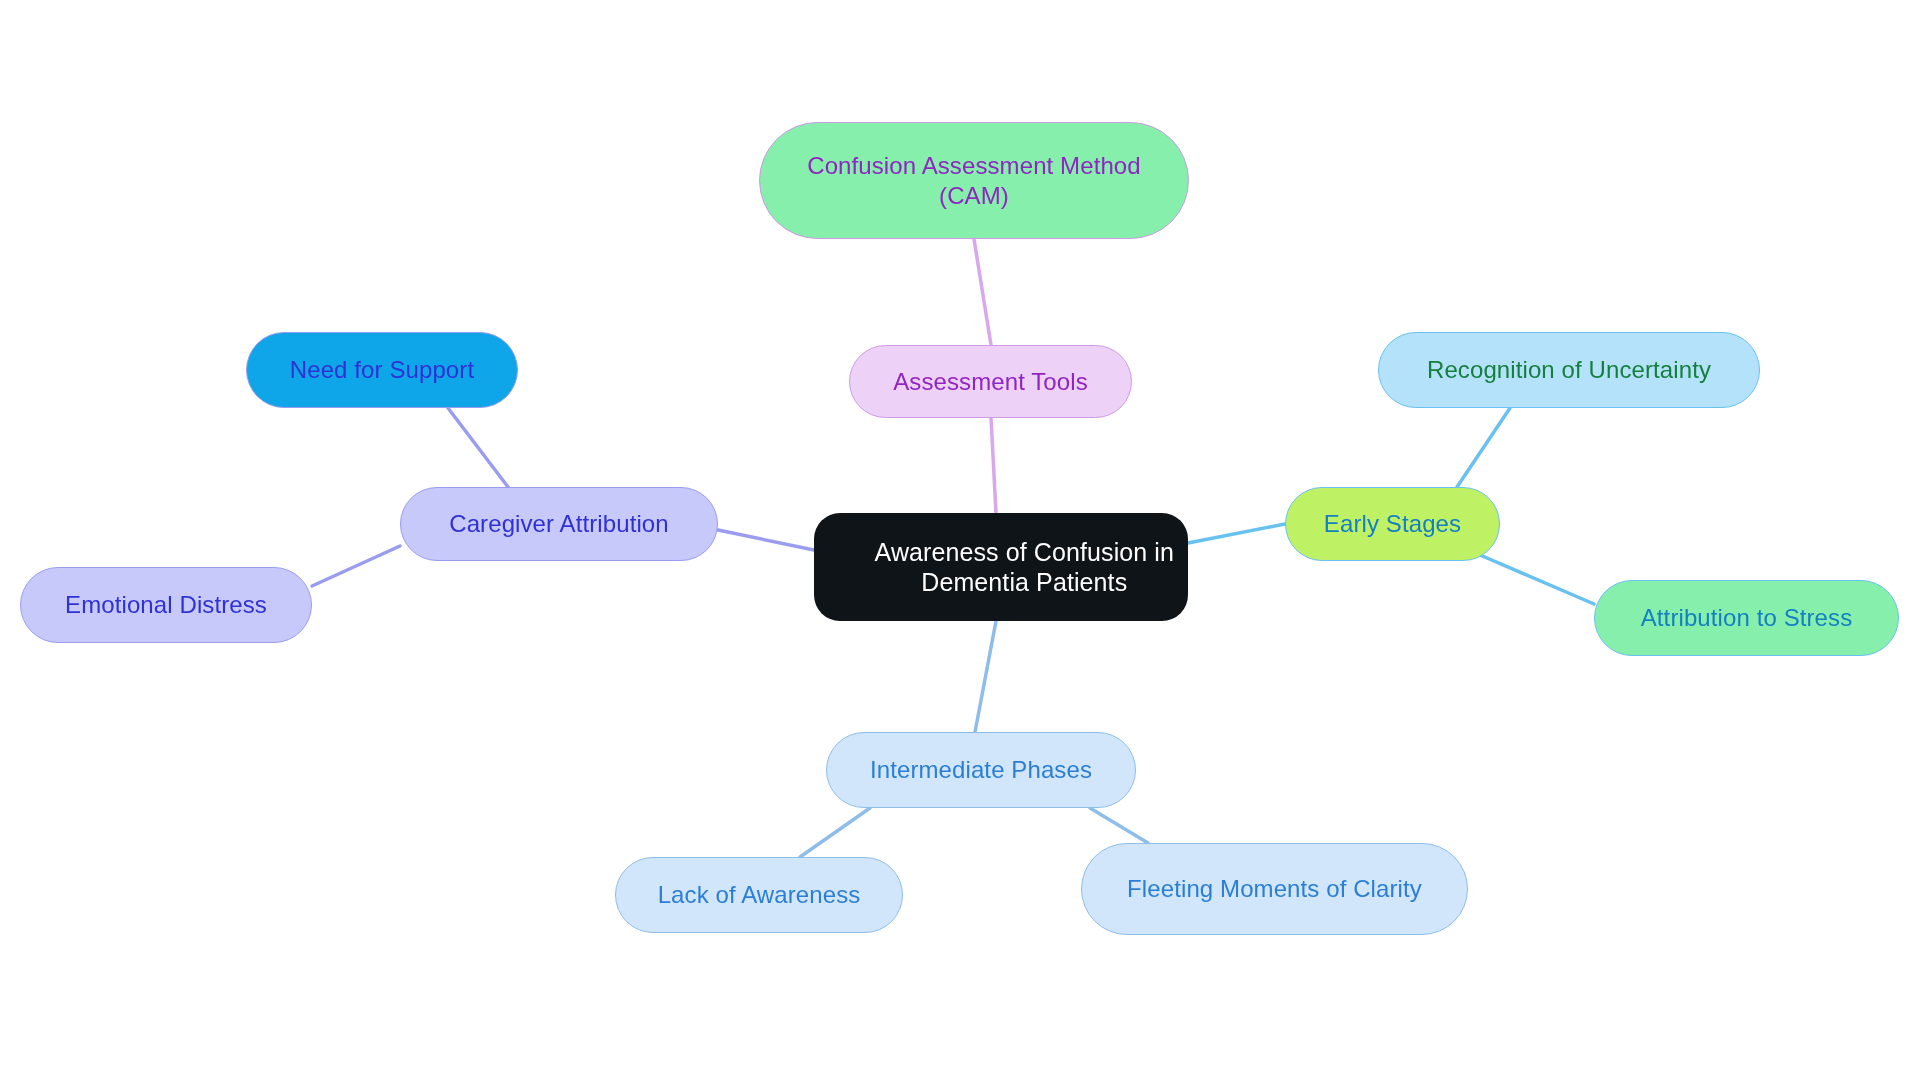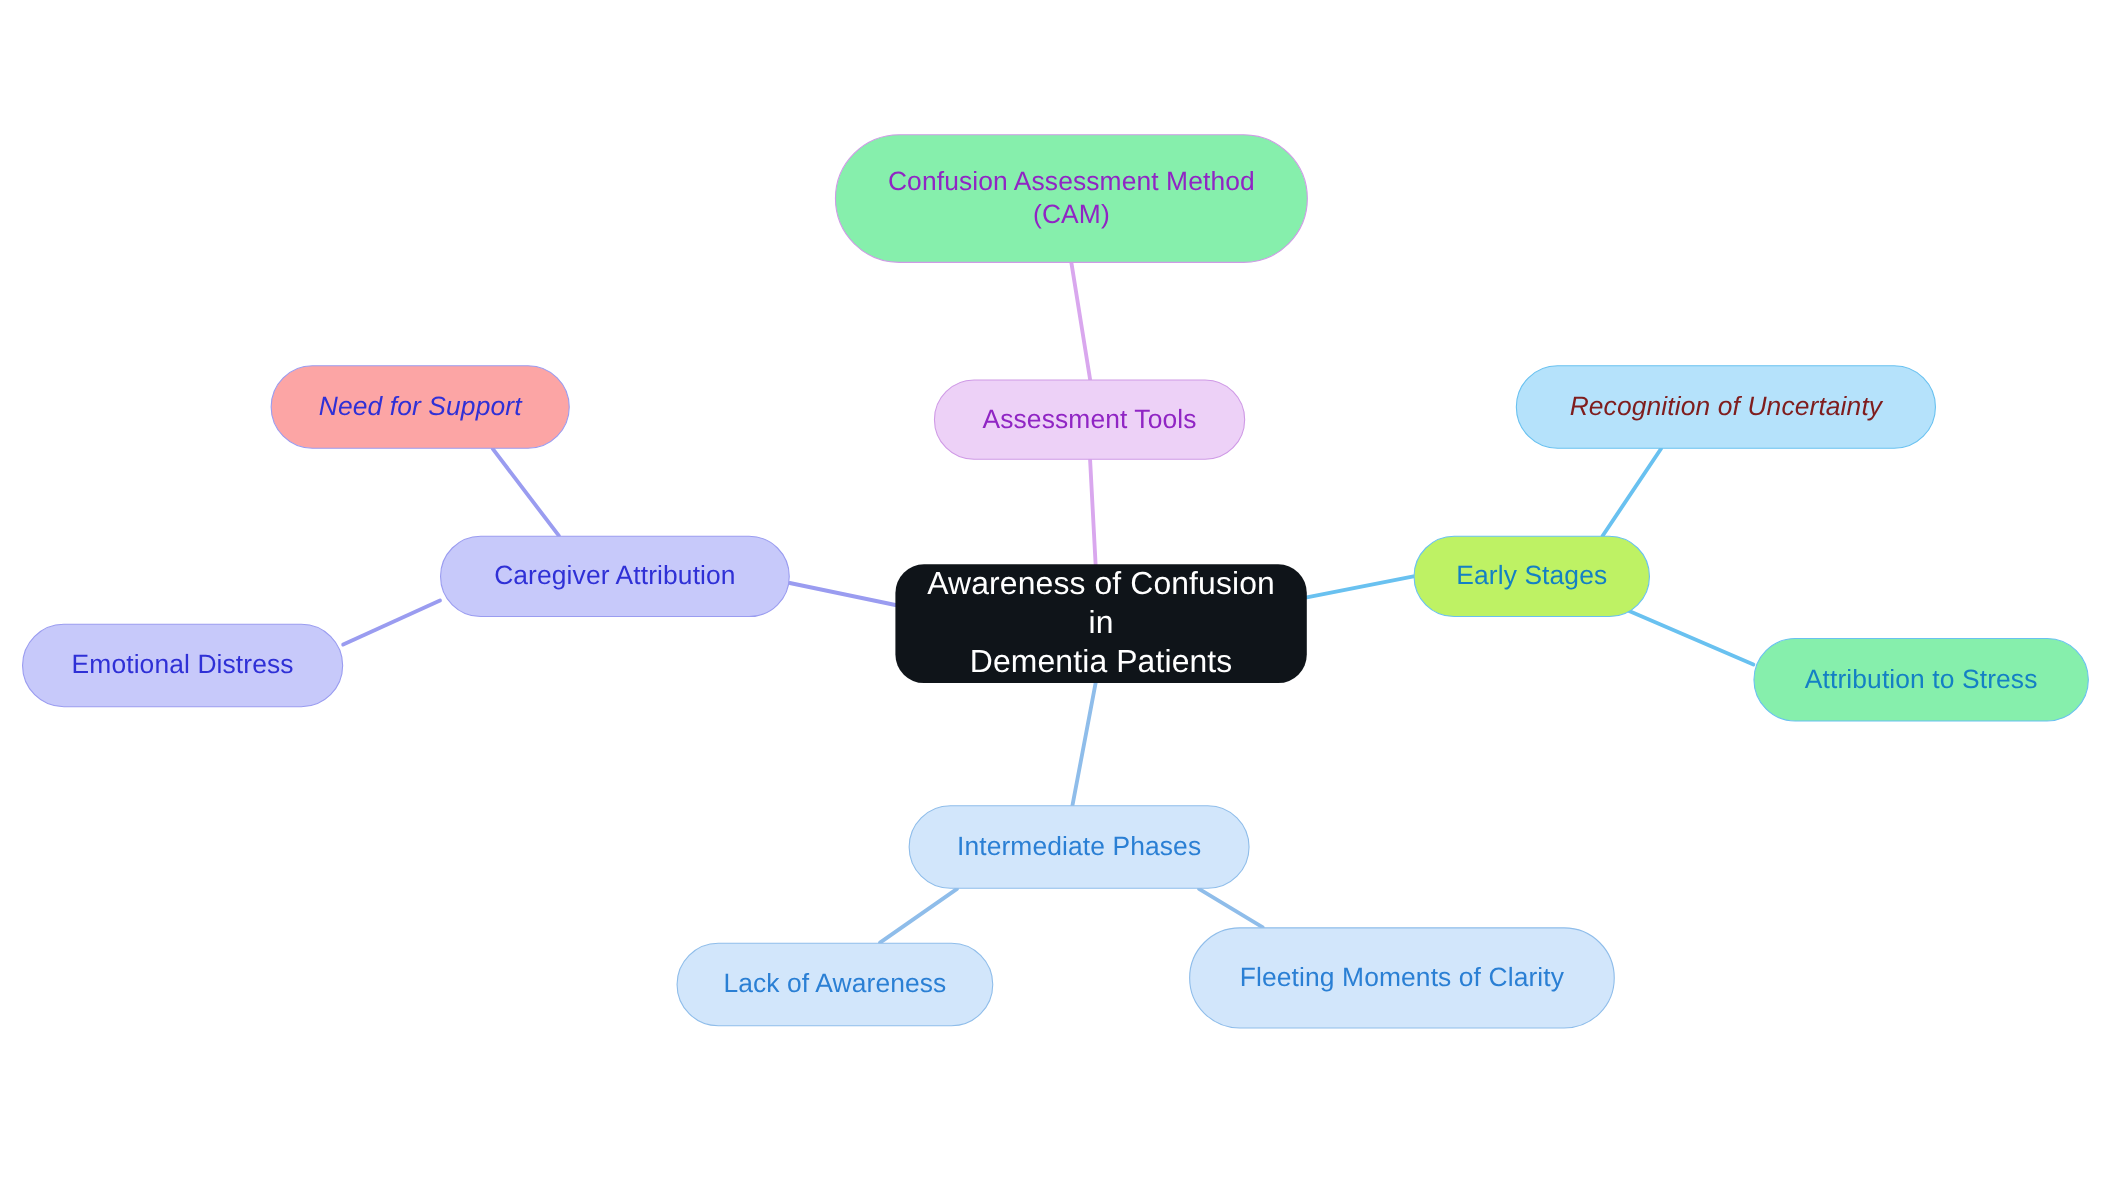--- a/index.html
+++ b/index.html
@@ -33,24 +33,25 @@
     border-style: solid;
     border-width: 1.5px;
     line-height: 1.22;
     padding: 0 14px;
     z-index: 2;
     white-space: pre-line;
   }
   .node.root {
     border-radius: 26px;
     border-width: 0;
-    font-size: 29px;
+    font-size: 25px;
     color: #ffffff;
     background: #0f1419;
     letter-spacing: 0.1px;
+    justify-content: flex-end;
   }
   .node.branch,
   .node.leaf {
     font-size: 24px;
     letter-spacing: 0.1px;
   }
 </style>
 </head>
 <body>
 
@@ -68,22 +69,22 @@
       <line x1="870" y1="808" x2="800" y2="857" stroke="#8fbdea" stroke-width="3.5" stroke-linecap="round"></line>
       <line x1="1090" y1="808" x2="1148" y2="843" stroke="#8fbdea" stroke-width="3.5" stroke-linecap="round"></line>
     </svg>
   <div id="node-layer">
       <div class="node root" style="left: 814px; top: 513px; width: 374px; height: 108px; background: rgb(15, 20, 25); color: rgb(255, 255, 255);"><span>Awareness of Confusion in
 Dementia Patients</span></div>
       <div class="node branch" style="left: 849px; top: 345px; width: 283px; height: 73px; background: rgb(237, 209, 247); border-color: rgb(207, 154, 230); color: rgb(144, 37, 196);"><span>Assessment Tools</span></div>
       <div class="node leaf" style="left: 759px; top: 122px; width: 430px; height: 117px; background: #86efac; border-color: rgb(207, 154, 230); color: rgb(144, 37, 196);"><span>Confusion Assessment Method
 (CAM)</span></div>
       <div class="node branch" style="left: 400px; top: 487px; width: 318px; height: 74px; background: rgb(199, 201, 250); border-color: rgb(154, 156, 240); color: rgb(47, 48, 214);"><span>Caregiver Attribution</span></div>
-      <div class="node leaf" style="left: 246px; top: 332px; width: 272px; height: 76px; background: #fca5a5; border-color: rgb(154, 156, 240); color: rgb(47, 48, 214); font-style: italic;"><span>Need for Support</span></div>
+      <div class="node leaf" style="left: 246px; top: 332px; width: 272px; height: 76px; background: #0ea5e9; border-color: rgb(154, 156, 240); color: rgb(47, 48, 214);"><span>Need for Support</span></div>
       <div class="node leaf" style="left: 20px; top: 567px; width: 292px; height: 76px; background: rgb(199, 201, 250); border-color: rgb(154, 156, 240); color: rgb(47, 48, 214);"><span>Emotional Distress</span></div>
       <div class="node branch" style="left: 1285px; top: 487px; width: 215px; height: 74px; background: #bef264; border-color: rgb(105, 193, 240); color: rgb(20, 128, 196);"><span>Early Stages</span></div>
-      <div class="node leaf" style="left: 1378px; top: 332px; width: 382px; height: 76px; background: rgb(181, 226, 251); border-color: rgb(105, 193, 240); color: #7f1d1d; font-style: italic;"><span>Recognition of Uncertainty</span></div>
+      <div class="node leaf" style="left: 1378px; top: 332px; width: 382px; height: 76px; background: rgb(181, 226, 251); border-color: rgb(105, 193, 240); color: #15803d;"><span>Recognition of Uncertainty</span></div>
       <div class="node leaf" style="left: 1594px; top: 580px; width: 305px; height: 76px; background: #86efac; border-color: rgb(105, 193, 240); color: rgb(20, 128, 196);"><span>Attribution to Stress</span></div>
       <div class="node branch" style="left: 826px; top: 732px; width: 310px; height: 76px; background: rgb(210, 230, 251); border-color: rgb(143, 189, 234); color: rgb(42, 127, 212);"><span>Intermediate Phases</span></div>
       <div class="node leaf" style="left: 615px; top: 857px; width: 288px; height: 76px; background: rgb(210, 230, 251); border-color: rgb(143, 189, 234); color: rgb(42, 127, 212);"><span>Lack of Awareness</span></div>
       <div class="node leaf" style="left: 1081px; top: 843px; width: 387px; height: 92px; background: rgb(210, 230, 251); border-color: rgb(143, 189, 234); color: rgb(42, 127, 212);"><span>Fleeting Moments of Clarity</span></div>
     </div>
 </div>
 
 </body></html>

